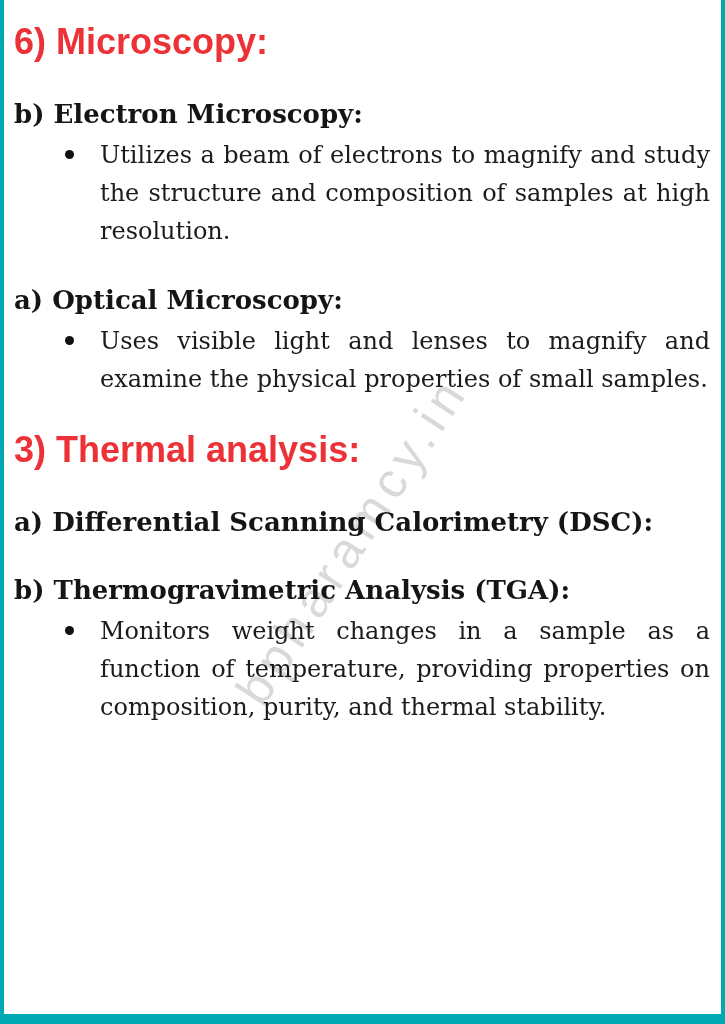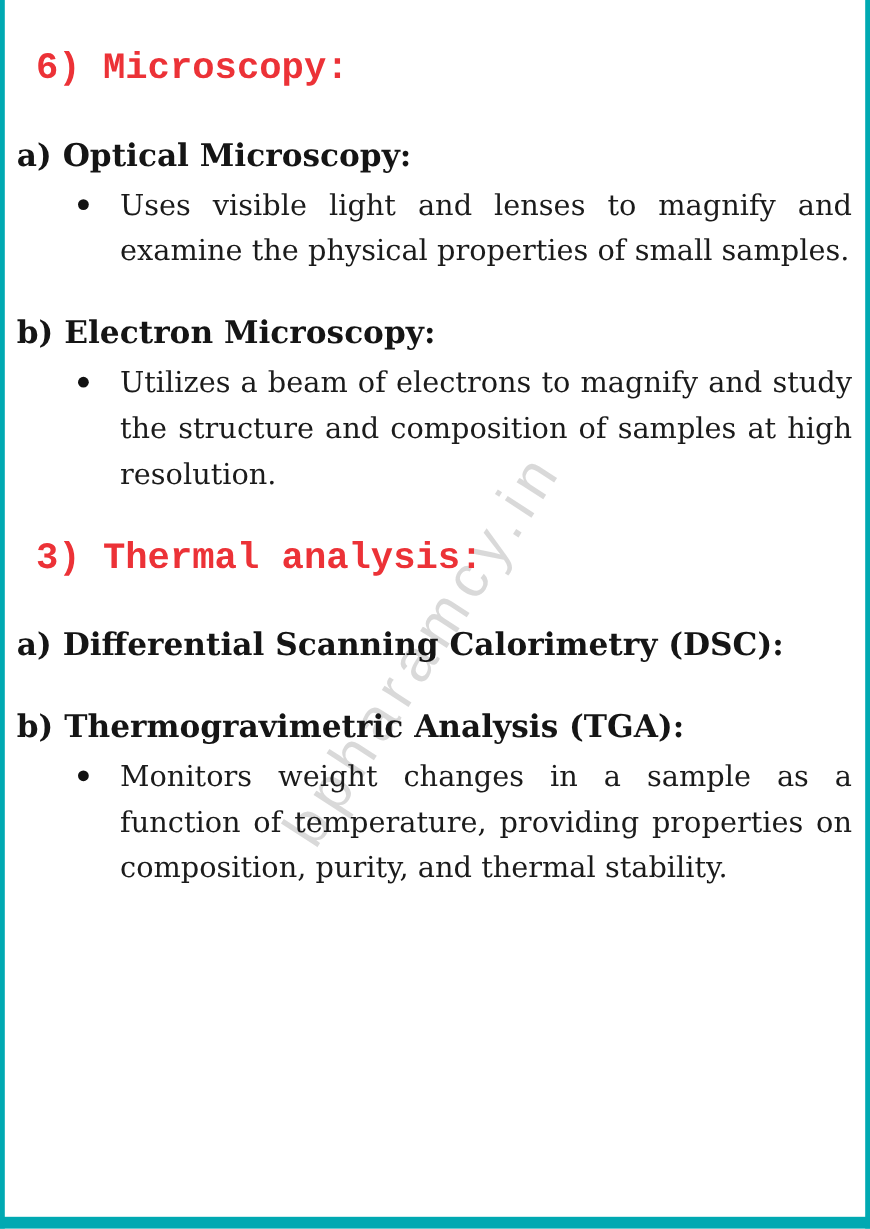--- a/index.html
+++ b/index.html
@@ -39,26 +39,26 @@
   }
 
   .content {
     position: absolute;
     left: 14px;
     right: 15px;
     top: 20px;
     z-index: 1;
   }
   .section-heading {
-    font-family: Liberation Mono, monospace;
+    font-family: Liberation Sans, sans-serif;
     font-weight: 700;
-    font-size: 31px;
+    font-size: 36px;
     line-height: 44px;
     color: #EC3237;
-    margin: 16px;
+    margin: 0;
     letter-spacing: 0px;
   }
   .section + .section { margin-top: 30px; }
   .subsection { margin-top: 32px; }
   .subsection-heading {
     font-family: "DejaVu Serif", serif;
     font-weight: 700;
     font-size: 26px;
     line-height: 36px;
     color: #151515;
@@ -98,30 +98,30 @@
   <div class="edge edge-bottom"></div>
 
   <div class="watermark">bpharamcy.in</div>
 
   <div class="content">
 
     <div class="section">
       <h1 class="section-heading">6) Microscopy:</h1>
 
       <div class="subsection">
-        <h2 class="subsection-heading">a) Optical Microscopy:</h2>
+        <h2 class="subsection-heading">b) Electron Microscopy:</h2>
         <ul class="bullets">
-          <li>Uses visible light and lenses to magnify and examine the physical properties of small samples.</li>
+          <li>Utilizes a beam of electrons to magnify and study the structure and composition of samples at high resolution.</li>
         </ul>
       </div>
 
       <div class="subsection">
-        <h2 class="subsection-heading">b) Electron Microscopy:</h2>
+        <h2 class="subsection-heading">a) Optical Microscopy:</h2>
         <ul class="bullets">
-          <li>Utilizes a beam of electrons to magnify and study the structure and composition of samples at high resolution.</li>
+          <li>Uses visible light and lenses to magnify and examine the physical properties of small samples.</li>
         </ul>
       </div>
     </div>
 
     <div class="section">
       <h1 class="section-heading">3) Thermal analysis:</h1>
 
       <div class="subsection">
         <h2 class="subsection-heading">a) Differential Scanning Calorimetry (DSC):</h2>
       </div>

